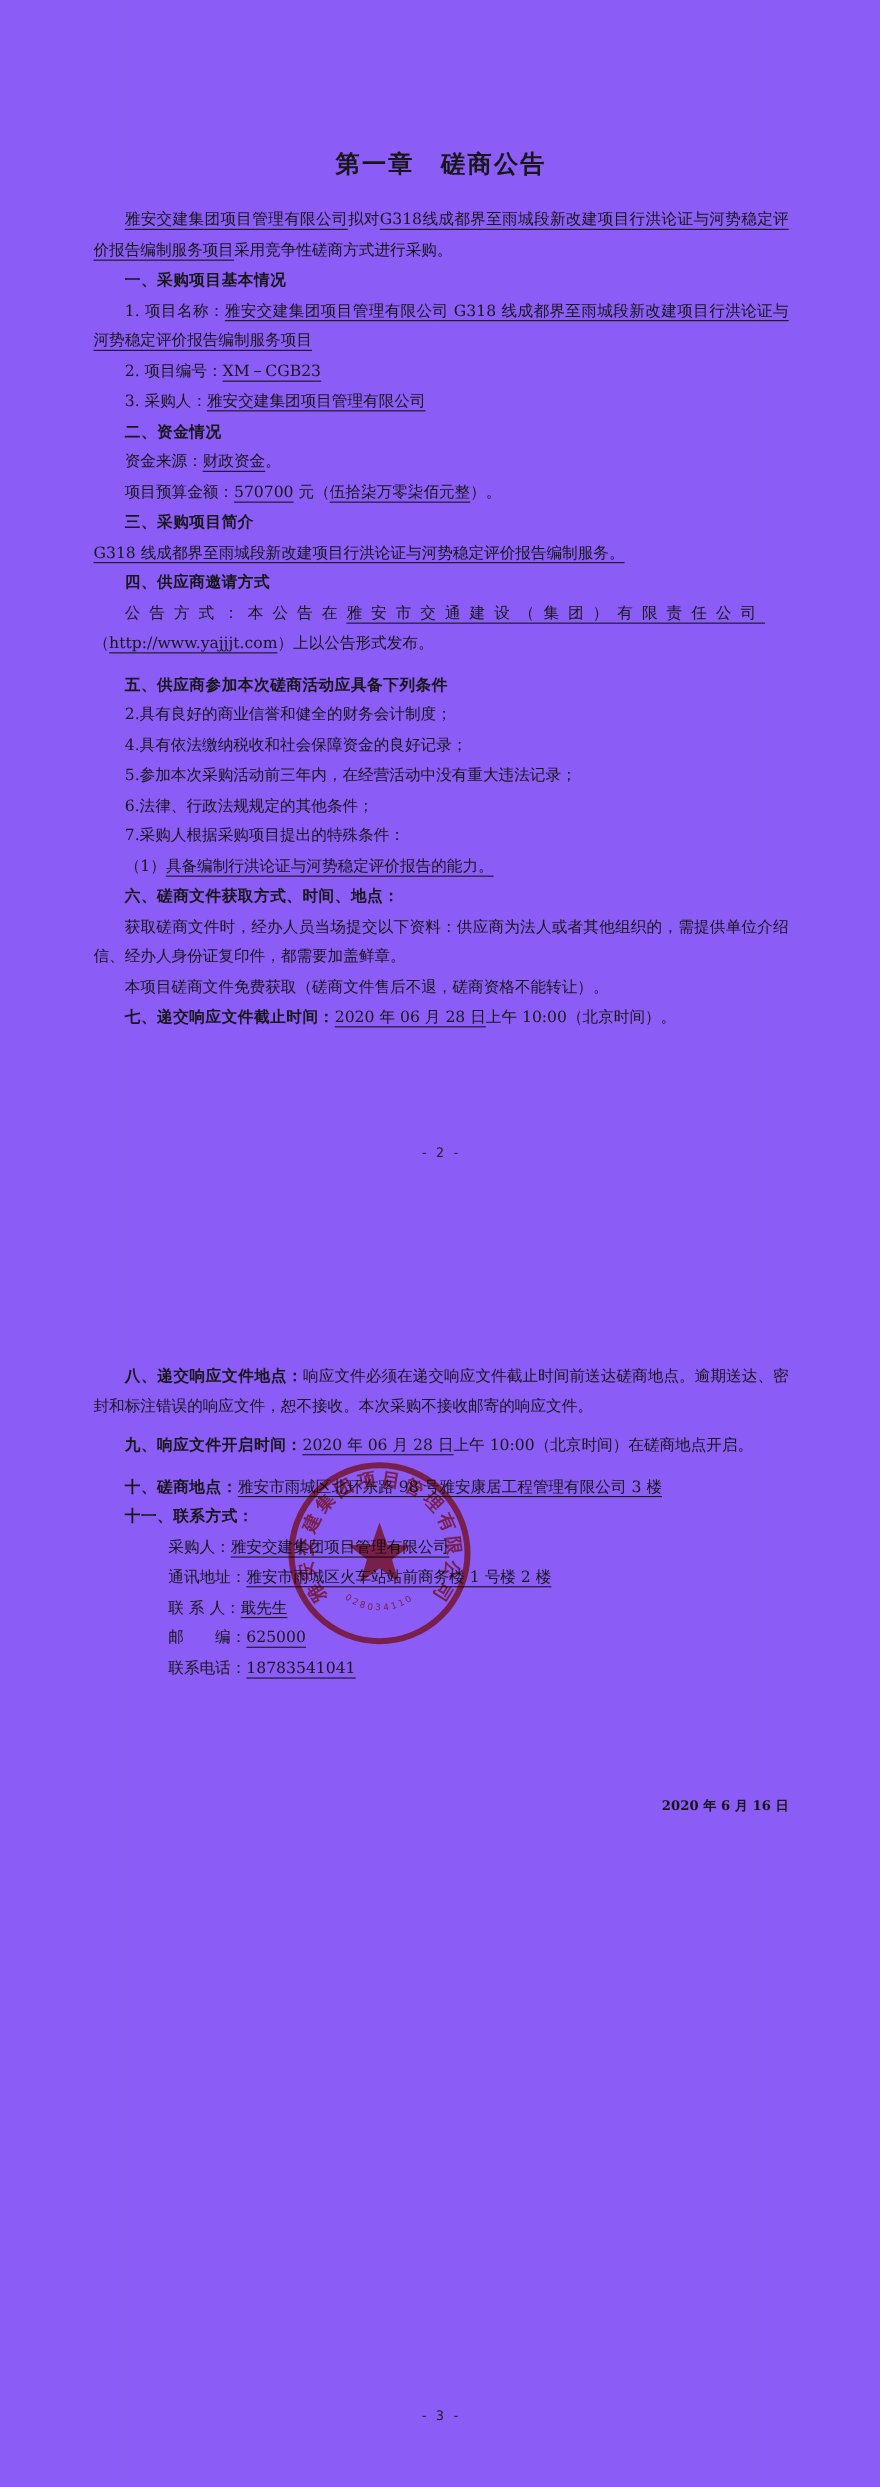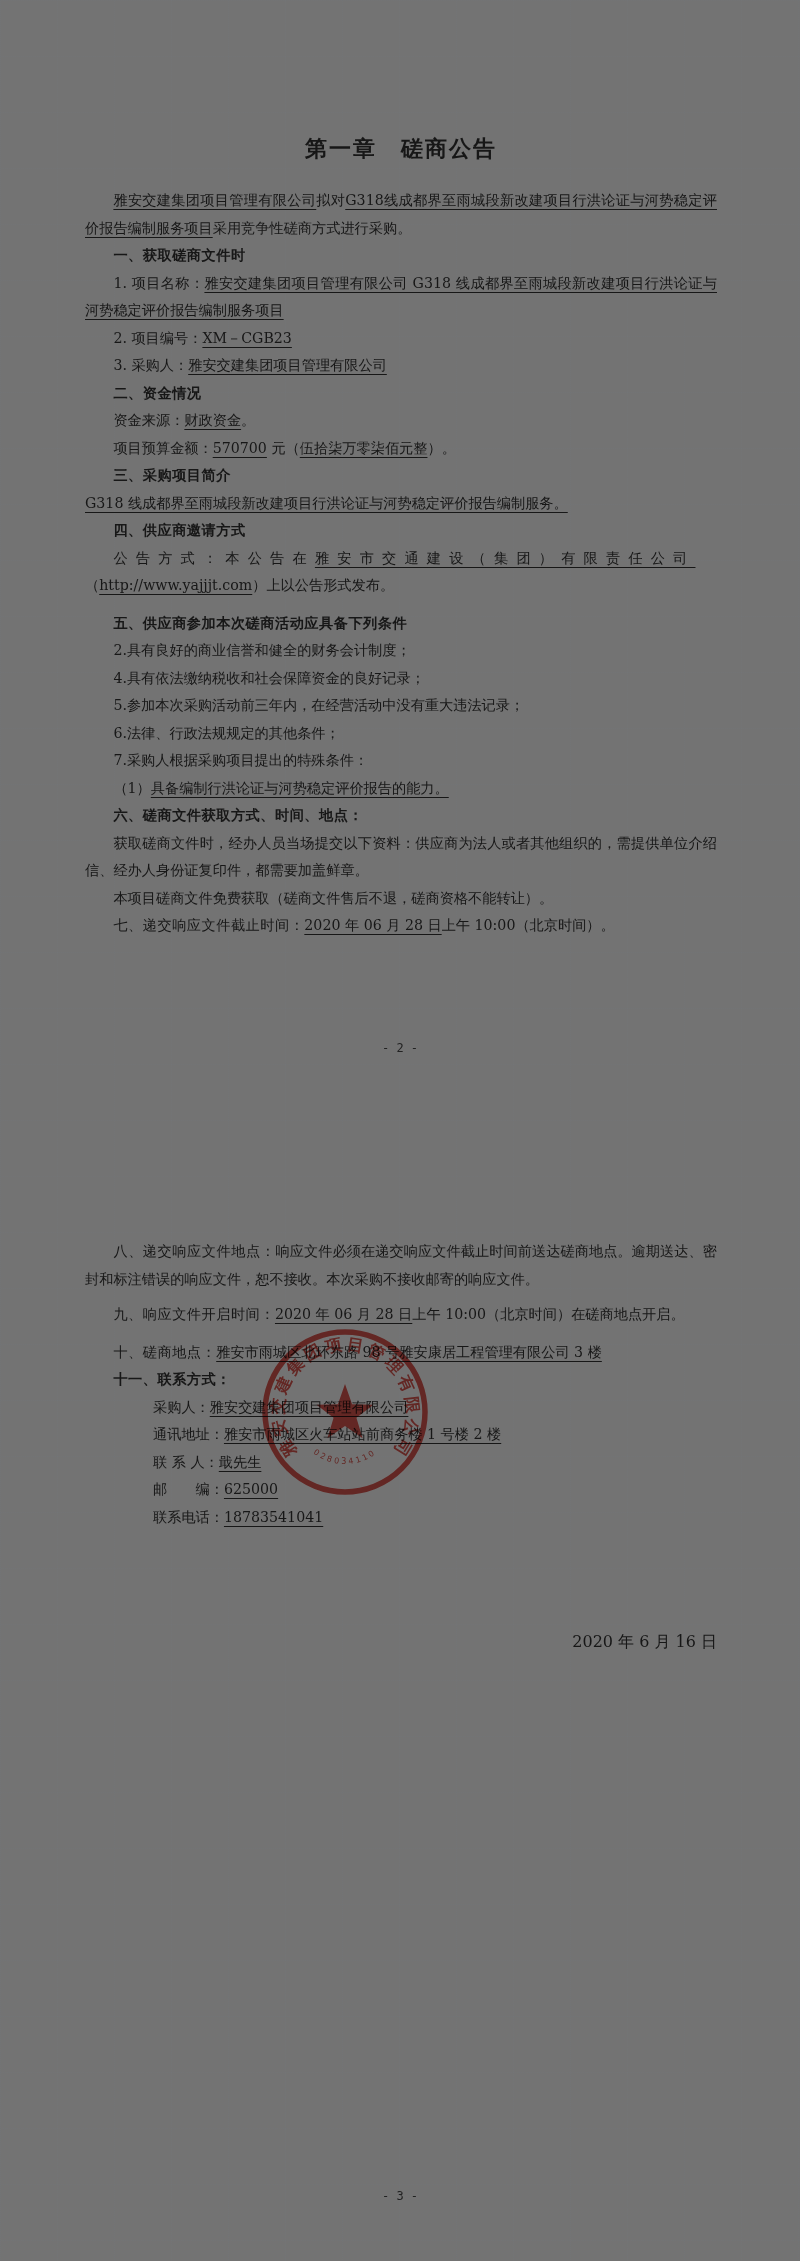--- a/index.html
+++ b/index.html
@@ -1,19 +1,19 @@
 <!DOCTYPE html>
 <html lang="zh"><head>
 <meta charset="utf-8">
 <style>
   html,body{margin:0;padding:0;background:#ffffff;}
   .page{
     position:relative;
     width:800px;height:2261px;
-    background:#737373;
+    background:#8b5cf6;
     font-family:"DejaVu Serif","Liberation Serif",serif;
     color:#171717;
     overflow:hidden;
   }
   .page::before{
     content:"";
     position:absolute;inset:0;
     background:
       repeating-linear-gradient(to right, rgba(110,130,150,.045) 0 1px, transparent 1px 57px),
       repeating-linear-gradient(to bottom, rgba(110,130,150,.035) 0 1px, transparent 1px 56px);
@@ -33,59 +33,59 @@
     margin:0 0 23px 0;
   }
   p{margin:0;text-indent:2em;}
   p.noindent{text-indent:0;}
   .h{
     font-family:"Liberation Sans","DejaVu Sans",sans-serif;
     font-weight:700;letter-spacing:.5px;text-align:left;
   }
   .hb{
     font-family:"Liberation Sans","DejaVu Sans",sans-serif;
-    font-weight:400;letter-spacing:.5px;
+    font-weight:700;letter-spacing:.5px;
   }
   .u{text-decoration:underline;text-underline-offset:4px;text-decoration-thickness:1px;}
   .sp-before{margin-top:10px;}
   .sp-before-lg{margin-top:8px;}
   .sp-before-sm{margin-top:6px;}
   .spread{letter-spacing:8.2px;}
   .contacts p{text-indent:0;padding-left:68px;}
   .pagenum{
     position:absolute;left:0;width:100%;
     text-align:center;font-size:12px;line-height:16px;
     font-family:"DejaVu Sans Mono","Liberation Mono",monospace;
     color:#222;
   }
   #pagenum-2{top:1040px;}
   #pagenum-3{top:2188px;}
   .dateline{
     position:absolute;top:1628px;left:85px;width:632px;
-    text-align:right;font-size:16px;line-height:27px;
+    text-align:right;font-size:12px;line-height:27px;font-weight:bold;
   }
   .seal{
     position:absolute;left:259px;top:1326px;
     width:172px;height:172px;
     opacity:.84;mix-blend-mode:multiply;
     pointer-events:none;
   }
 </style>
 </head>
 <body>
 
 <div class="page">
 
   <div class="content" id="page1-content">
 
     <h1 class="title">第一章　磋商公告</h1>
 
     <p><span class="u">雅安交建集团项目管理有限公司</span><span>拟对</span><span class="u">G318线成都界至雨城段新改建项目行洪论证与河势稳定评价报告编制服务项目</span><span>采用竞争性磋商方式进行采购。</span></p>
 
-    <p class="h">一、获取磋商文件时</p>
+    <p class="h">一、采购项目基本情况</p>
 
     <p><span>1. 项目名称：</span><span class="u">雅安交建集团项目管理有限公司 G318 线成都界至雨城段新改建项目行洪论证与河势稳定评价报告编制服务项目</span></p>
 
     <p><span>2. 项目编号：</span><span class="u">XM－CGB23</span></p>
 
     <p><span>3. 采购人：</span><span class="u">雅安交建集团项目管理有限公司</span></p>
 
     <p class="h">二、资金情况</p>
 
     <p><span>资金来源：</span><span class="u">财政资金</span><span>。</span></p>

